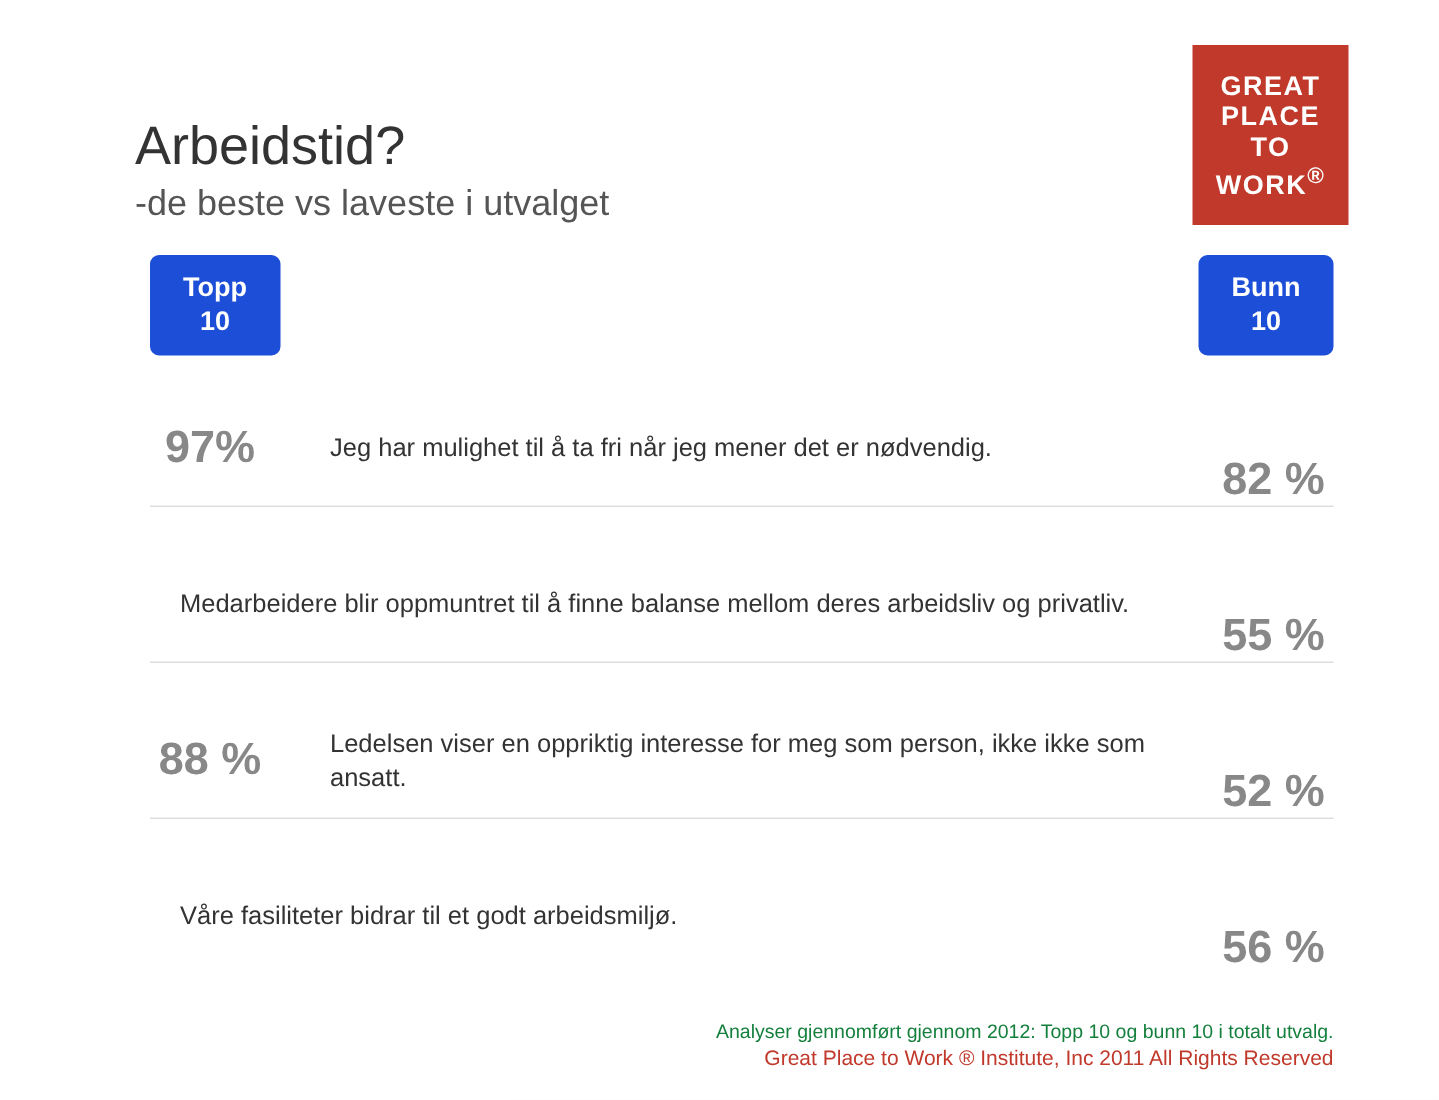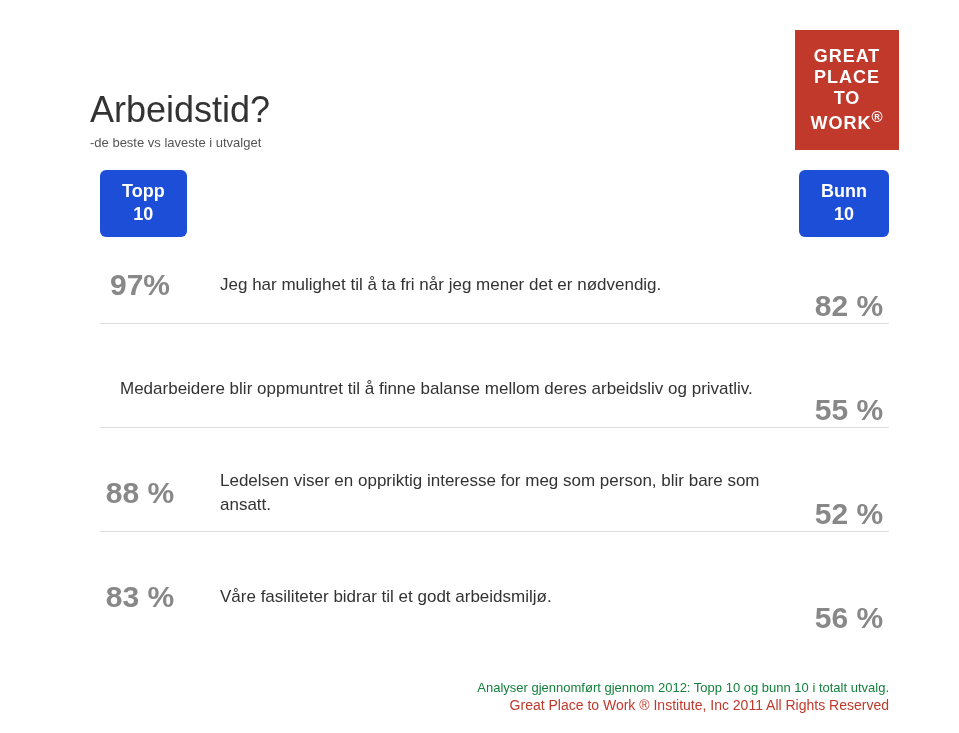--- a/index.html
+++ b/index.html
@@ -56,21 +56,21 @@
     }
 
     .main-title {
       font-size: 36px;
       font-weight: 300;
       color: #333;
       line-height: 1.2;
     }
 
     .sub-title {
-      font-size: 13px;
+      font-size: 24px;
       font-weight: 300;
       color: #555;
       margin-top: 4px;
     }
 
     
     .logo-box {
       width: 104px;
       height: 120px;
       background: #c0392b;
@@ -114,20 +114,21 @@
       line-height: 1.3;
       min-width: 70px;
     }
 
     
     .data-rows {
       display: flex;
       flex-direction: column;
       gap: 27px;
       flex: 1;
+      justify-content: center;
     }
 
     .data-row {
       display: flex;
       align-items: center;
       gap: 0;
     }
 
     .left-value {
       min-width: 100px;
@@ -236,29 +237,28 @@
         <div class="data-row">
           <div class="row-text">Medarbeidere blir oppmuntret til å finne balanse mellom deres arbeidsliv og privatliv.</div>
           <div class="right-value">55 %</div>
         </div>
         <div class="row-divider"></div>
       </div>
 
       <div class="data-row-wrapper">
         <div class="data-row">
           <div class="left-value">88 %</div>
-          <div class="row-text">Ledelsen viser en oppriktig interesse for meg som person, blir bare som ansatt.</div>
+          <div class="row-text">Ledelsen viser en oppriktig interesse for meg som person, ikke ikke som ansatt.</div>
           <div class="right-value">52 %</div>
         </div>
         <div class="row-divider"></div>
       </div>
 
       <div class="data-row-wrapper">
         <div class="data-row">
-          <div class="left-value">83 %</div>
           <div class="row-text">Våre fasiliteter bidrar til et godt arbeidsmiljø.</div>
           <div class="right-value">56 %</div>
         </div>
       </div>
 
     </div>
 
     <div class="footer">
       <div class="footer-main">Analyser gjennomført gjennom 2012: Topp 10 og bunn 10 i totalt utvalg.</div>
       <div class="footer-copy">Great Place to Work ® Institute, Inc 2011 All Rights Reserved</div>

